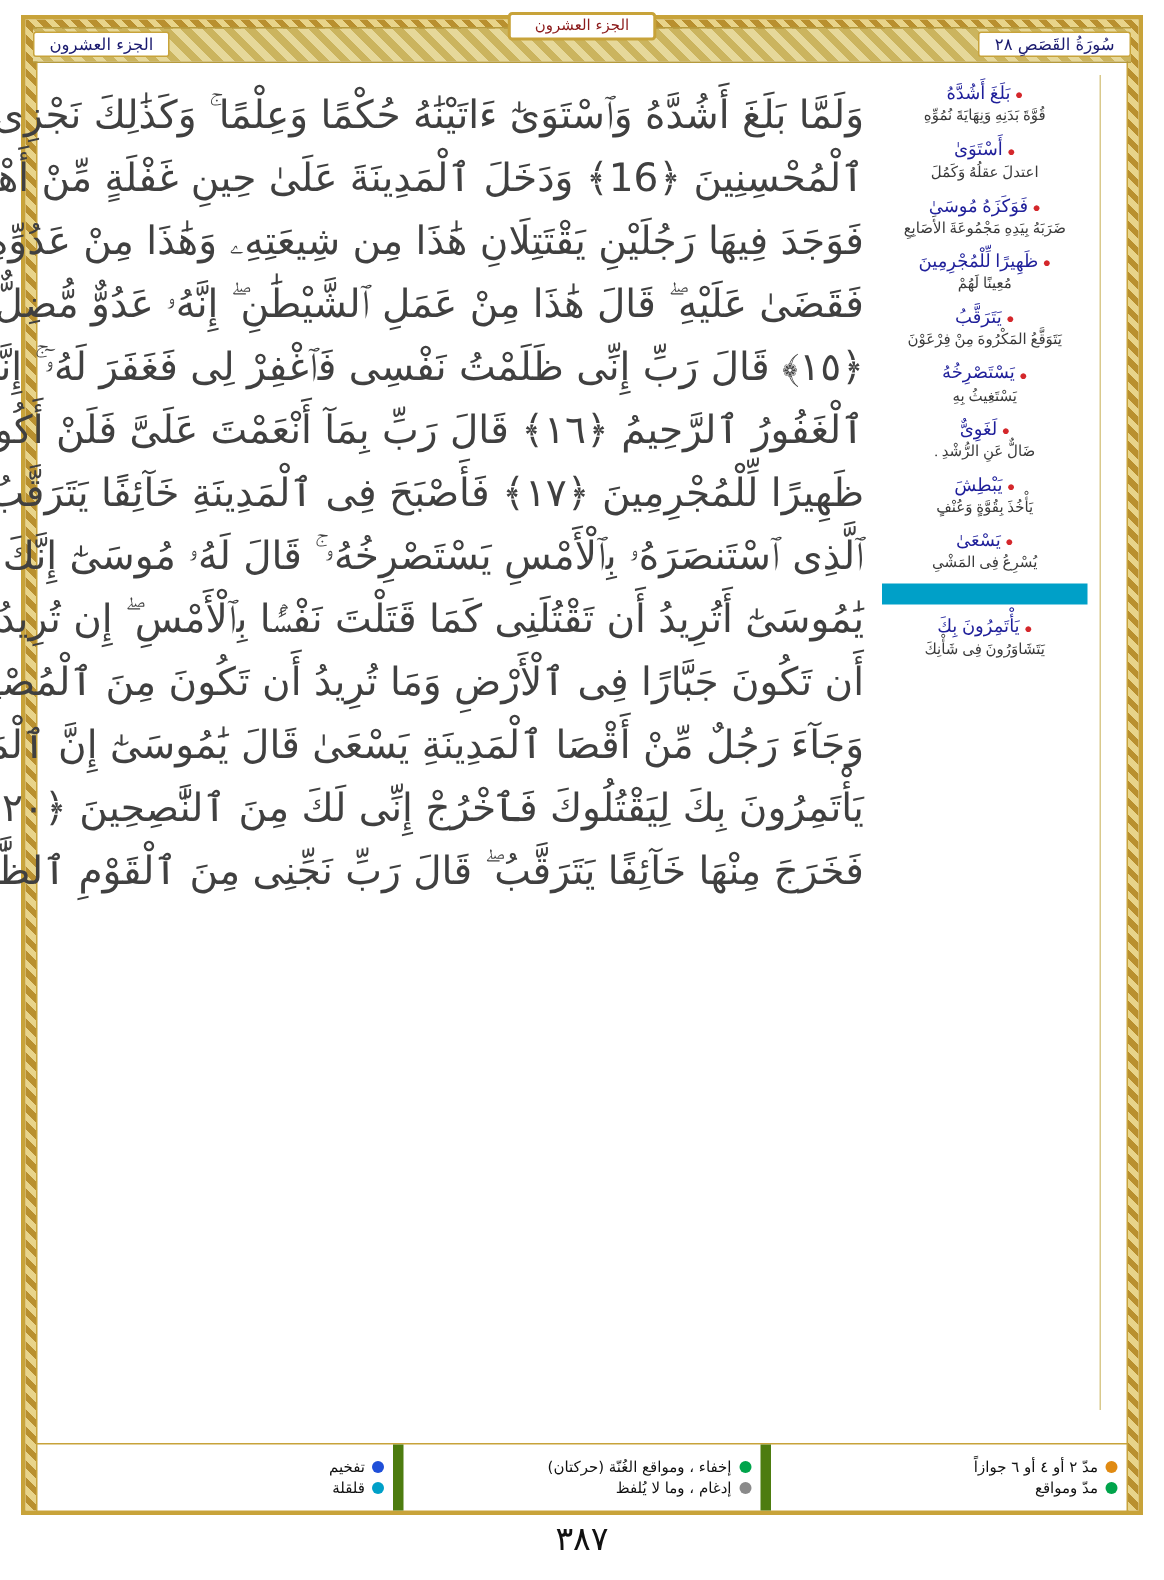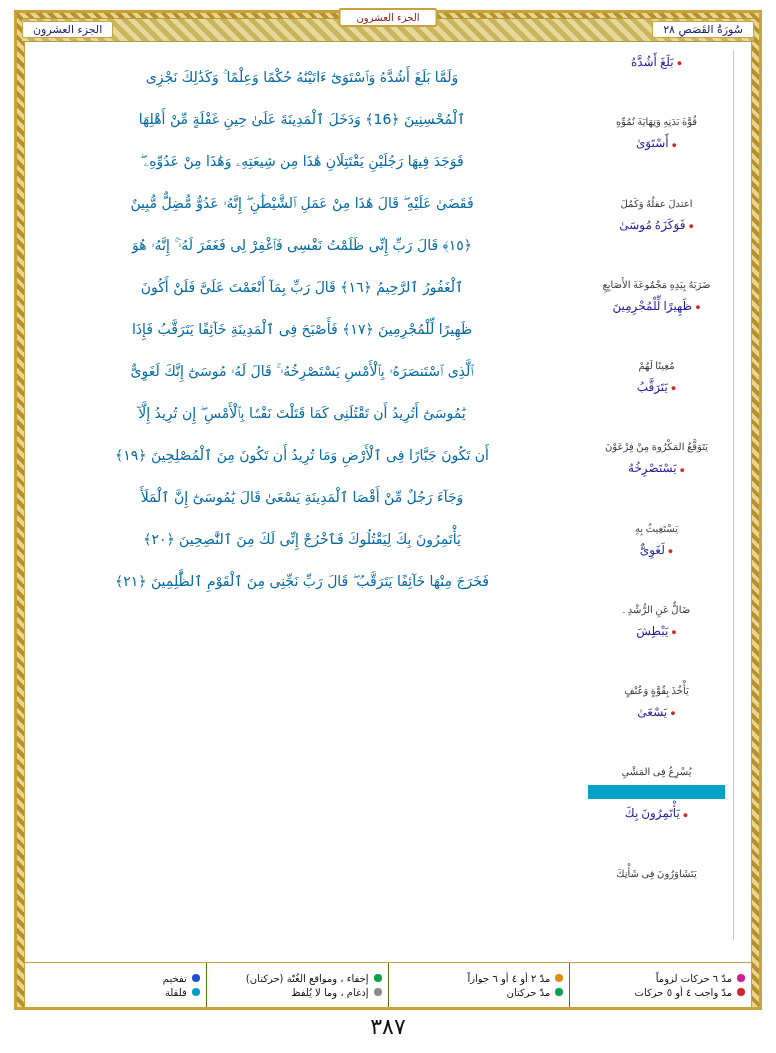--- a/index.html
+++ b/index.html
@@ -112,23 +112,23 @@
   
   .quran-block {
     width: 560px;
     height: 890px;
     direction: rtl;
     text-align: justify;
     padding: 6px 8px 0 4px;
     box-sizing: border-box;
   }
   .aya-line {
-    font-size: 14px;
+    font-size: 26px;
     line-height: 42px;
-    color: #0369a1;
+    color: #404040;
     font-family: "DejaVu Sans", sans-serif;
     white-space: nowrap;
     letter-spacing: 0;
     text-align: center;
     direction: rtl;
   }
 
   
   .notes {
     width: 150px;
@@ -152,21 +152,20 @@
   .note-head .bullet {
     color: #d4272b;
     font-size: 9px;
     vertical-align: middle;
     margin-left: 3px;
   }
   .note-body {
     font-size: 10px;
     color: #3a3a3a;
     line-height: 14px;
-    margin-top: 44px;
   }
   .note-sep {
     height: 14px;
     background: #00a0c8;
     margin: 6px 2px;
   }
 
   
   .legend {
     position: absolute;
@@ -182,21 +181,21 @@
     background: #ffffff;
   }
   .legend-col {
     flex: 1;
     display: flex;
     flex-direction: column;
     justify-content: center;
     gap: 3px;
     padding: 2px 6px;
     box-sizing: border-box;
-    border-left: 1px solid #4d7c0f;
+    border-left: 7px solid #4d7c0f;
   }
   .legend-col:last-child { border-left: none; text-align: right; }
   .legend-item {
     display: flex;
     align-items: center;
     gap: 5px;
     font-size: 10px;
     color: #111;
     white-space: nowrap;
   }
@@ -301,36 +300,26 @@
         <div class="note-head"><span class="bullet">●</span><span>يَأْتَمِرُونَ بِكَ</span></div>
         <div class="note-body">يَتَشَاوَرُونَ فِى شَأْنِكَ</div>
       </div>
     </div>
 
   </div>
 
   <div class="legend">
     <div class="legend-col">
       <div class="legend-item">
-        <span class="dot" style="background:#d11d8e"></span>
-        <span>مدّ ٦ حركات لزوماً</span>
-      </div>
-      <div class="legend-item">
-        <span class="dot" style="background:#d4272b"></span>
-        <span>مدّ واجب ٤ أو ٥ حركات</span>
-      </div>
-    </div>
-    <div class="legend-col">
-      <div class="legend-item">
         <span class="dot" style="background:#e08a12"></span>
         <span>مدّ ٢ أو ٤ أو ٦ جوازاً</span>
       </div>
       <div class="legend-item">
         <span class="dot" style="background:#00a44b"></span>
-        <span>مدّ حركتان</span>
+        <span>مدّ ومواقع</span>
       </div>
     </div>
     <div class="legend-col">
       <div class="legend-item">
         <span class="dot" style="background:#00a44b"></span>
         <span>إخفاء ، ومواقع الغُنّة (حركتان)</span>
       </div>
       <div class="legend-item">
         <span class="dot" style="background:#8a8a8a"></span>
         <span>إدغام ، وما لا يُلفظ</span>

